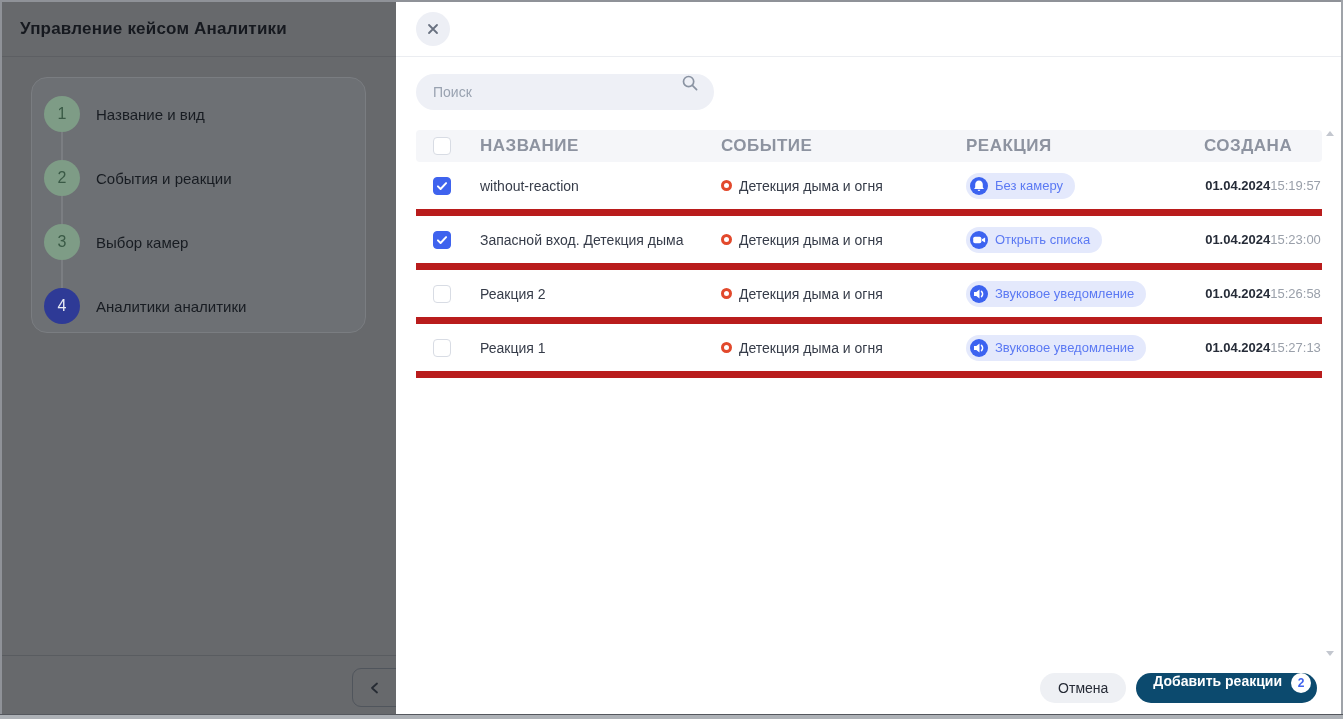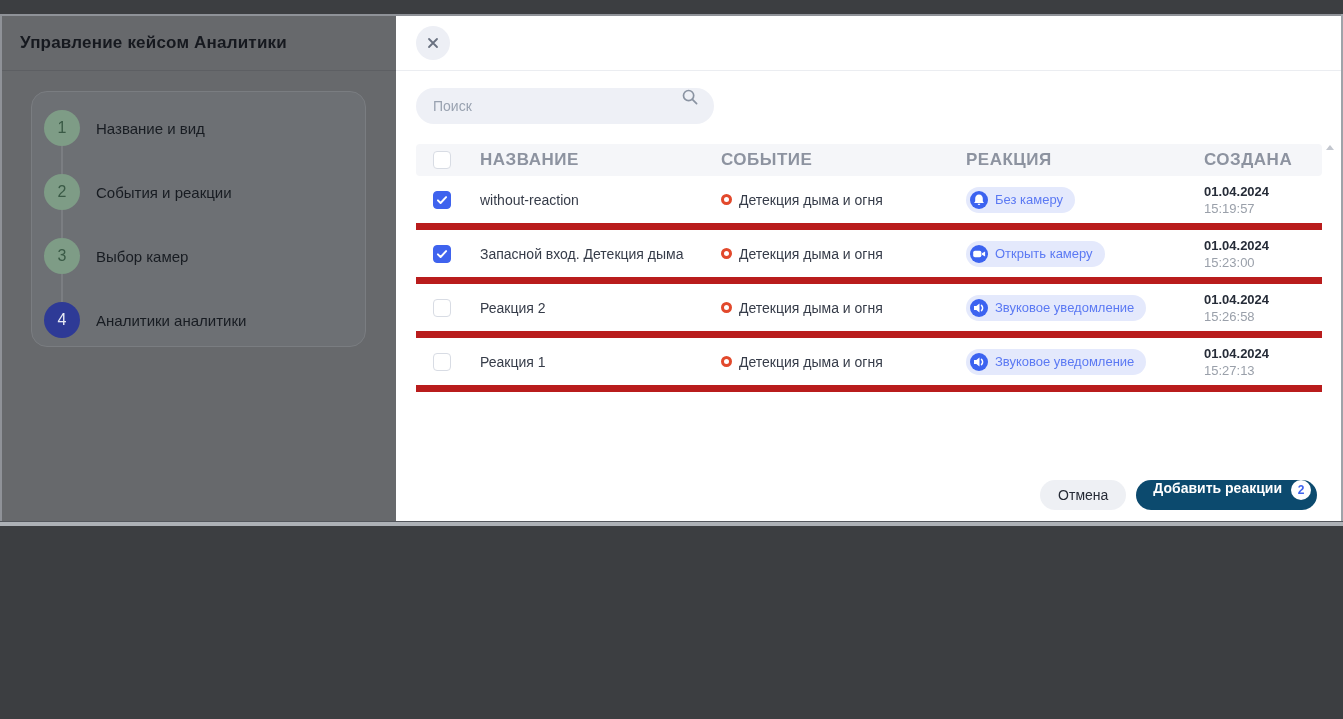--- a/index.html
+++ b/index.html
@@ -1,18 +1,18 @@
 <!DOCTYPE html>
 <html><head>
 <meta charset="utf-8">
 <style>
   * { margin:0; padding:0; box-sizing:border-box; }
   body { font-family:"Liberation Sans", sans-serif; background:#3c3e41; }
-  .screen { position:relative; width:1343px; height:512px; overflow:hidden;
-            background:#67696c; font-family:"Liberation Sans", sans-serif;margin-top:14px; }
+  .screen { position:relative; width:1343px; height:719px; overflow:hidden;
+            background:#67696c; font-family:"Liberation Sans", sans-serif; }
 
   
   .frame-top   { position:absolute; top:0; left:0; right:0; height:2px; background:#8f9298; z-index:30; }
   .frame-left  { position:absolute; top:0; left:0; bottom:0; width:2px; background:#8f9298; z-index:30; }
   .frame-right { position:absolute; top:0; right:0; bottom:0; width:2px; background:#9fa3a9; z-index:30; }
   .frame-bottom{ position:absolute; left:0; right:0; bottom:0; height:5px; background:#adb1b6;
                  border-top:1px solid #54575d; z-index:30; }
 
   
   .underlay { position:absolute; inset:0; background:#67696c; z-index:1; }
@@ -70,21 +70,21 @@
   .cell-name, .cell-event-text { font-size:14px; color:#363c49; }
   .cell-event { display:flex; align-items:center; }
   .event-ring { width:11px; height:11px; border:3px solid #e2492c; border-radius:50%;
                 margin-right:7px; flex:0 0 11px; }
   .badge { display:inline-flex; align-items:center; height:26px; border-radius:13px;
            background:#e4e9fc; padding:0 12px 0 4px; }
   .badge-icon { width:18px; height:18px; border-radius:50%; background:#3c63f0;
                 display:flex; align-items:center; justify-content:center; margin-right:7px; }
   .badge-icon svg { width:18px; height:18px; display:block; }
   .badge-label { font-size:13px; color:#5b79f3; white-space:nowrap; }
-  .cell-created { display:flex; flex-direction:column; justify-content:center; line-height:17px; }
+  .cell-created { display:flex; flex-direction:row; justify-content:center; line-height:17px; }
   .created-date { font-size:13px; font-weight:600; color:#262c38; }
   .created-time { font-size:13px; color:#9aa0aa; }
 
   
   .scroll-arrow-up { position:absolute; right:7px; top:129px; width:0; height:0;
       border-left:4px solid transparent; border-right:4px solid transparent;
       border-bottom:5px solid #c3c7cf; }
   .scroll-arrow-down { position:absolute; right:7px; top:649px; width:0; height:0;
       border-left:4px solid transparent; border-right:4px solid transparent;
       border-top:5px solid #c3c7cf; }
@@ -212,21 +212,21 @@
       <span class="cell-event-text">Детекция дыма и огня</span>
     </span>
     <span>
       <span class="badge">
         <span class="badge-icon">
                   <svg viewBox="0 0 18 18">
                     <rect x="3.2" y="5.7" width="8.2" height="6.6" rx="1.8" fill="#fff"></rect>
                     <path d="M12 8.3l3.1-1.9v5.2L12 9.7z" fill="#fff"></path>
                   </svg>
                 </span>
-        <span class="badge-label">Открыть камеру</span>
+        <span class="badge-label">Открыть списка</span>
       </span>
     </span>
     <span class="cell-created">
       <span class="created-date">01.04.2024</span>
       <span class="created-time">15:23:00</span>
     </span>
   </div>
 
   <div class="trow">
     <span class="checkbox"></span>

